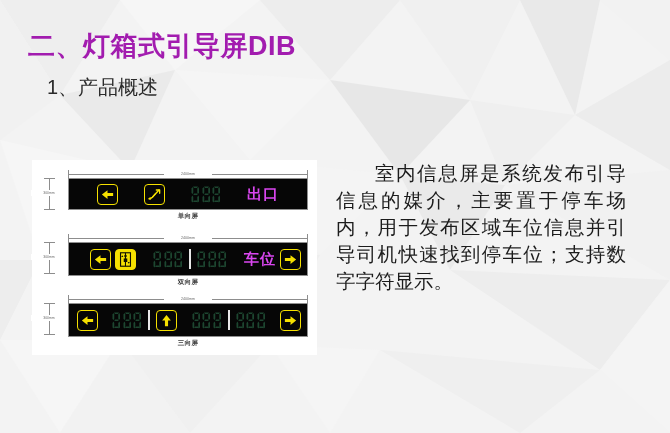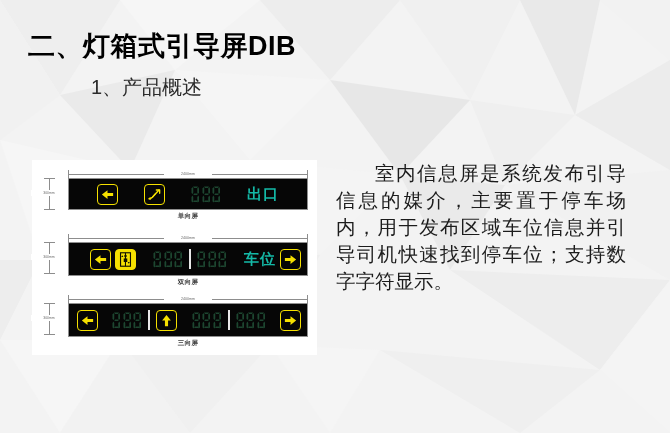--- a/index.html
+++ b/index.html
@@ -29,33 +29,32 @@
     left: 0; top: 0;
     width: 670px;
     z-index: 3;
   }
   .slide-title {
     position: absolute;
     left: 28px;
     top: 28px;
     font-size: 27px;
     font-weight: bold;
-    color: #000000;
+    color: #a21caf;
     letter-spacing: 0.5px;
     white-space: nowrap;
   }
   .slide-subtitle {
     position: absolute;
     left: 47px;
     top: 74px;
     font-size: 20px;
     font-weight: normal;
     color: #2b2b2b;
     white-space: nowrap;
-    margin-left: 44px;
   }
 
   
   .figure-card {
     position: absolute;
     left: 32px;
     top: 160px;
     width: 285px;
     height: 195px;
     background: #ffffff;
@@ -201,21 +200,21 @@
     flex: 0 0 auto;
   }
   .divider {
     width: 2px;
     height: 20px;
     background: #e9e9e9;
     flex: 0 0 auto;
     margin: 0 2px;
   }
   .cn-text {
-    color: #14b8a6;
+    color: #d946ef;
     font-size: 15px;
     font-weight: bold;
     line-height: 1;
     letter-spacing: 1px;
     white-space: nowrap;
     flex: 0 0 auto;
     font-family: "DejaVu Sans", "Liberation Sans", sans-serif;
   }
   .spacer { flex: 1 1 auto; }
 

